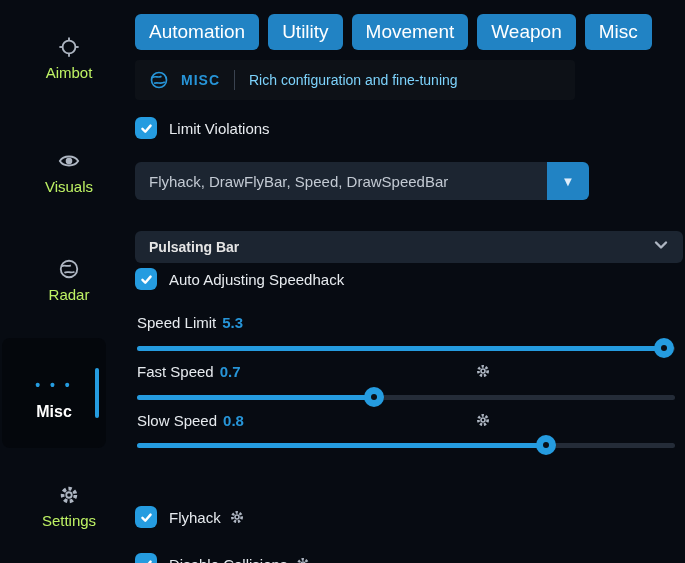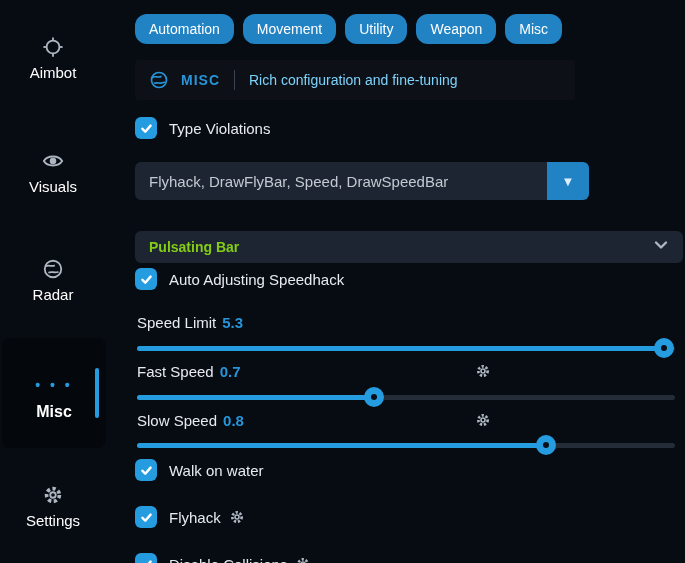--- a/index.html
+++ b/index.html
@@ -2,33 +2,33 @@
 <html style="--bg: #070b12; --panel: #0d1117; --field: #1c2531; --tile: #04070c; --accent: #259ce0; --tabblue: #2183c4; --blue-text: #2795d8;"><head>
 <meta charset="utf-8">
 <style>
   html,body{margin:0;padding:0;background:#070b12;}
   *{box-sizing:border-box;}
   body{font-family:"Liberation Sans","DejaVu Sans",sans-serif;}
   .app{position:relative;width:685px;height:563px;background:var(--bg,#070b12);overflow:hidden;color:#dde2e8;}
 
   
   .sidebar{position:absolute;left:0;top:0;width:112px;height:563px;}
-  .side-item{position:absolute;left:0;width:106px;text-align:center;color:#ffffff;font-size:15px;cursor:pointer;}
+  .side-item{position:absolute;left:16px;width:106px;text-align:center;color:#bef264;font-size:15px;cursor:pointer;}
   .side-item .ic{display:block;margin:0 auto 6px auto;width:22px;height:22px;}
   .side-item svg{width:22px;height:22px;stroke:#aeb6c2;fill:none;stroke-width:2;}
   .side-item.selected{left:2px;top:338px;width:104px;height:110px;background:var(--tile,#04070c);border-radius:8px;padding-top:38px;color:#f2f5f8;}
   .side-item.selected .dots{color:var(--accent,#259ce0);font-size:14px;letter-spacing:3px;font-weight:bold;line-height:10px;}
   .side-item.selected .lbl{font-weight:bold;font-size:16px;margin-top:10px;color:#fff;}
   .side-indicator{position:absolute;right:7px;top:30px;width:4px;height:50px;border-radius:2px;background:var(--accent,#259ce0);}
 
   
   .main{position:absolute;left:135px;top:0;width:550px;height:563px;}
 
   .tabs{position:absolute;left:0;top:14px;display:flex;gap:9px;}
-  .tab{background:var(--tabblue,#2183c4);color:#fff;font-size:14px;padding:7px 14px;border-radius:12px;border:none;cursor:pointer;white-space:nowrap;font-family:inherit;}
+  .tab{background:var(--tabblue,#2183c4);color:#fff;font-size:19px;padding:7px 14px;border-radius:6px;border:none;cursor:pointer;white-space:nowrap;font-family:inherit;}
 
   .section-header{position:absolute;left:0;top:60px;width:440px;height:40px;background:var(--panel,#0d1117);border-radius:4px;display:flex;align-items:center;padding:0 14px;}
   .section-header .globe{width:20px;height:20px;margin-right:12px;}
   .section-title{color:var(--blue-text,#2795d8);font-weight:bold;font-size:14px;letter-spacing:1px;}
   .section-sep{width:1px;height:20px;background:#3a4350;margin:0 14px;}
   .section-sub{color:#7dd3fc;font-size:14px;}
 
   
   .check-row{position:absolute;display:flex;align-items:center;gap:12px;cursor:pointer;}
   .checkbox{width:22px;height:22px;border-radius:6px;background:var(--accent,#259ce0);display:flex;align-items:center;justify-content:center;flex:0 0 auto;}
@@ -36,21 +36,21 @@
   .check-label{font-size:15px;color:#e7ebef;display:flex;align-items:center;gap:8px;}
 
   
   .multiselect{position:absolute;left:0;top:162px;width:454px;height:38px;display:flex;}
   .multiselect .field{flex:1;background:var(--field,#1c2531);border-radius:6px 0 0 6px;display:flex;align-items:center;padding:0 14px;color:#c3cad3;font-size:15px;}
   .multiselect .dd-btn{width:42px;background:var(--tabblue,#2183c4);border:none;border-radius:0 6px 6px 0;color:#dfeefb;font-size:13px;cursor:pointer;}
 
   .field-label{position:absolute;font-size:14px;color:#cdd3da;margin-top:29px;}
 
   .dropdown{position:absolute;left:0;top:231px;width:548px;height:32px;background:var(--field,#1c2531);border-radius:6px;display:flex;align-items:center;justify-content:space-between;padding:0 14px;cursor:pointer;}
-  .dropdown .val{font-size:14px;font-weight:bold;color:#84cc16;}
+  .dropdown .val{font-size:14px;font-weight:bold;color:#e5e5e5;}
   .dropdown svg{width:16px;height:16px;stroke:#aeb6c2;stroke-width:2.4;fill:none;stroke-linecap:round;stroke-linejoin:round;}
 
   
   .slider-label{position:absolute;font-size:15px;color:#e7ebef;}
   .slider-label .val{color:var(--blue-text,#2795d8);font-weight:bold;margin-left:6px;}
   .slider{position:absolute;left:2px;width:538px;height:20px;cursor:pointer;}
   .slider .track{position:absolute;left:0;right:0;top:8px;height:5px;border-radius:3px;background:#242c38;}
   .slider .fill{position:absolute;left:0;top:8px;height:5px;border-radius:3px;background:var(--accent,#259ce0);}
   .slider .handle{position:absolute;top:0;width:20px;height:20px;margin-left:-10px;border-radius:50%;background:var(--accent,#259ce0);display:flex;align-items:center;justify-content:center;}
   .slider .handle::after{content:"";width:6px;height:6px;border-radius:50%;background:#0a1018;}
@@ -116,22 +116,22 @@
           </svg>
       </span>
       <span>Settings</span>
     </div>
   </nav>
 
   <main class="main">
 
     <div class="tabs">
       <button class="tab">Automation</button>
+      <button class="tab">Utility</button>
       <button class="tab">Movement</button>
-      <button class="tab">Utility</button>
       <button class="tab">Weapon</button>
       <button class="tab">Misc</button>
     </div>
 
     <div class="section-header">
       <span class="globe">
         <svg viewBox="0 0 24 24" style="width:20px;height:20px">
             <circle cx="12" cy="12" r="9" fill="none" stroke="#2795d8" stroke-width="2"></circle>
             <path d="M4 9 C8 6.5 11 10 15 7.5" fill="none" stroke="#2795d8" stroke-width="2"></path>
             <path d="M6 16 C10 14 14 17.5 19 14.5" fill="none" stroke="#2795d8" stroke-width="2"></path>
@@ -141,21 +141,21 @@
       <span class="section-sep"></span>
       <span class="section-sub">Rich configuration and fine-tuning</span>
     </div>
 
     <div class="check-row" style="top:117px">
       <span class="checkbox">
         <svg viewBox="0 0 16 16">
             <polyline points="3,8.5 6.5,12 13,4.5"></polyline>
           </svg>
       </span>
-      <span class="check-label">Type Violations</span>
+      <span class="check-label">Limit Violations</span>
     </div>
 
     <div class="multiselect">
       <div class="field">Flyhack, DrawFlyBar, Speed, DrawSpeedBar</div>
       <button class="dd-btn"><span>▼</span></button>
     </div>
 
     <span class="field-label" style="left:0;top:206px">Bar Type</span>
 
     <div class="dropdown">
@@ -206,28 +206,20 @@
           <circle class="outer" cx="12" cy="12" r="7"></circle>
           <circle class="inner" cx="12" cy="12" r="3"></circle>
         </svg>
     </span>
     <div class="slider" style="top:435px">
       <span class="track"></span>
       <span class="fill" style="width: 76%;"></span>
       <span class="handle" style="left: 76%;"></span>
     </div>
 
-    <div class="check-row" style="top:459px">
-      <span class="checkbox">
-        <svg viewBox="0 0 16 16">
-            <polyline points="3,8.5 6.5,12 13,4.5"></polyline>
-          </svg>
-      </span>
-      <span class="check-label">Walk on water</span>
-    </div>
 
     <div class="check-row" style="top:506px">
       <span class="checkbox">
         <svg viewBox="0 0 16 16">
             <polyline points="3,8.5 6.5,12 13,4.5"></polyline>
           </svg>
       </span>
       <span class="check-label">
         <span>Flyhack</span>
         <span class="gear"><svg viewBox="0 0 24 24">

